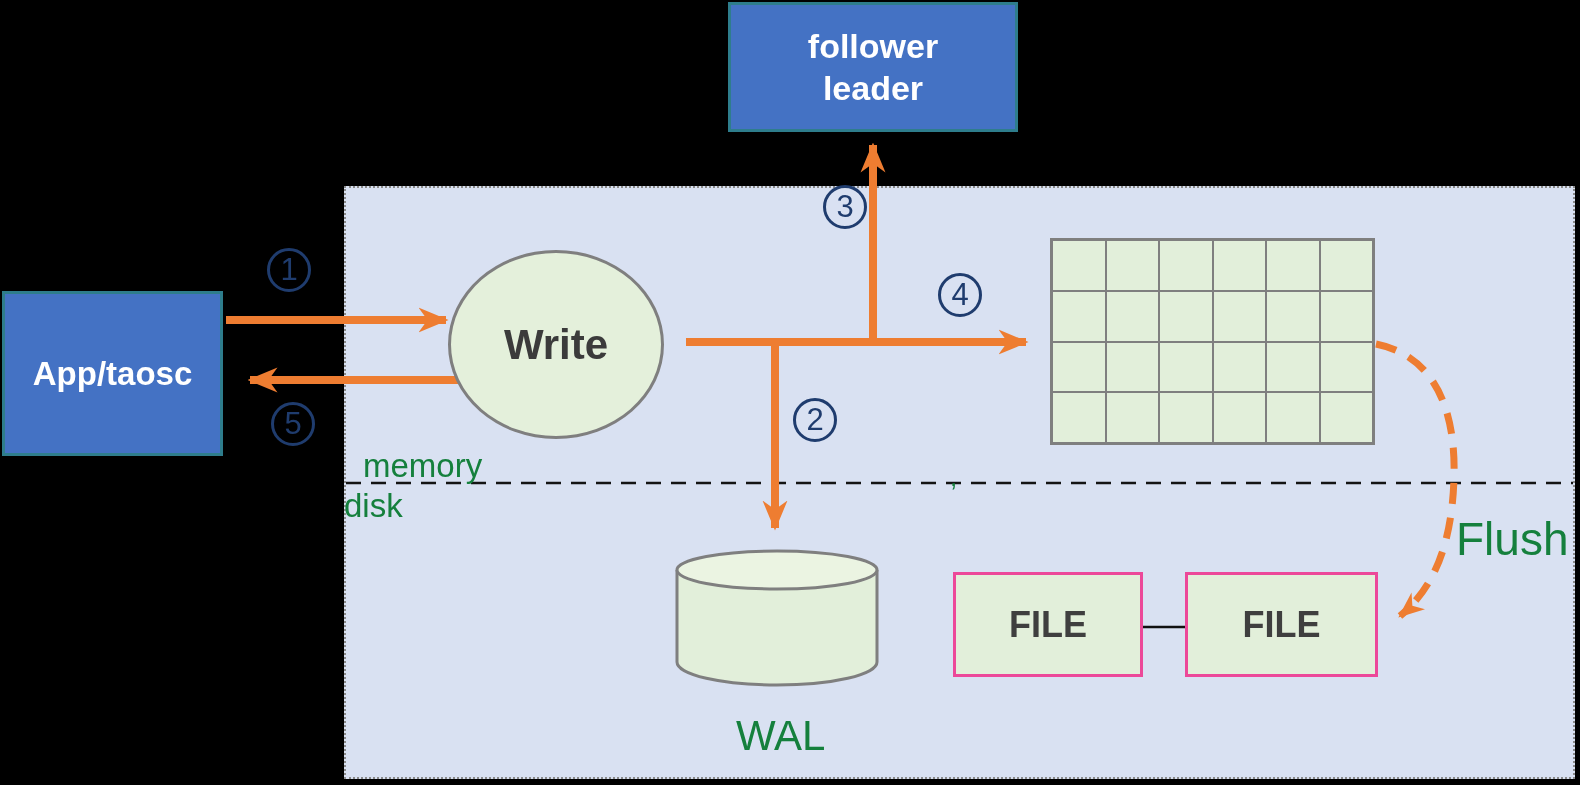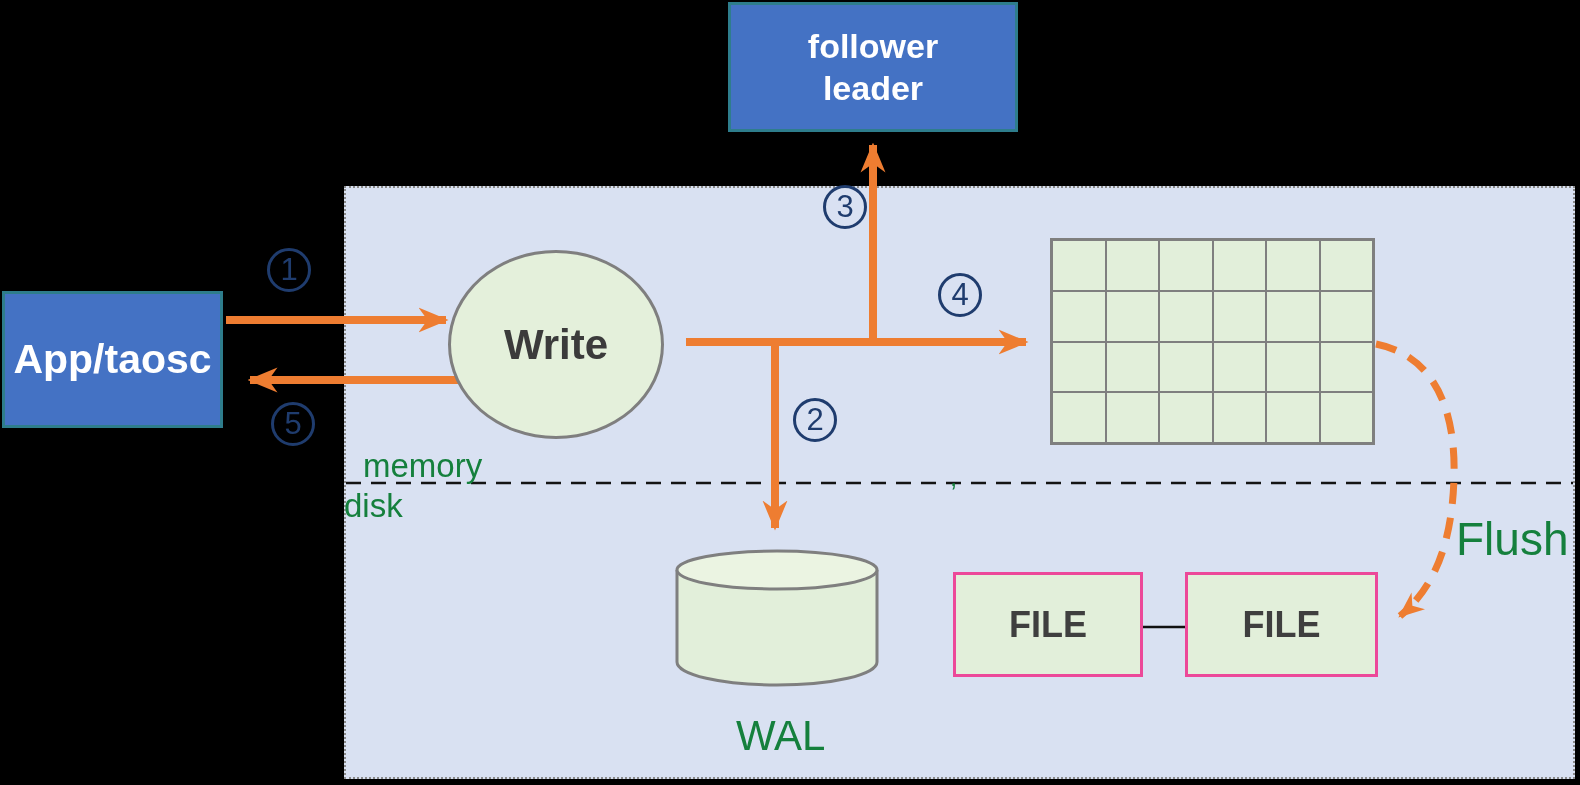--- a/index.html
+++ b/index.html
@@ -33,21 +33,21 @@
     font-weight: bold;
     display: flex;
     flex-direction: column;
     align-items: center;
     justify-content: center;
     text-align: center;
     box-sizing: border-box;
     line-height: 1.25;
   }
   .follower-box { left: 728px; top: 2px; width: 290px; height: 130px; font-size: 34px; }
-  .app-box { left: 2px; top: 291px; width: 221px; height: 137px; font-size: 41px; justify-content: center; }
+  .app-box { left: 2px; top: 291px; width: 221px; height: 165px; font-size: 33px; justify-content: center; }
 
   
   .write-circle {
     left: 448px; top: 250px;
     width: 216px; height: 189px;
     background: #E4F0DB;
     border: 3px solid #7F7F7F;
     border-radius: 50%;
     display: flex;
     align-items: center;

